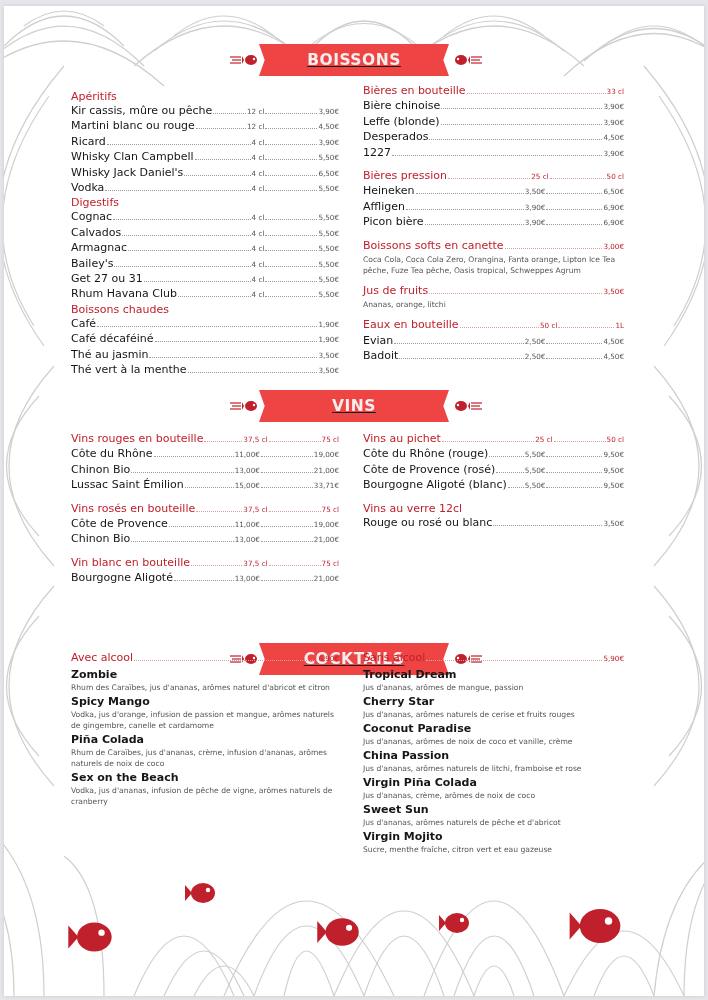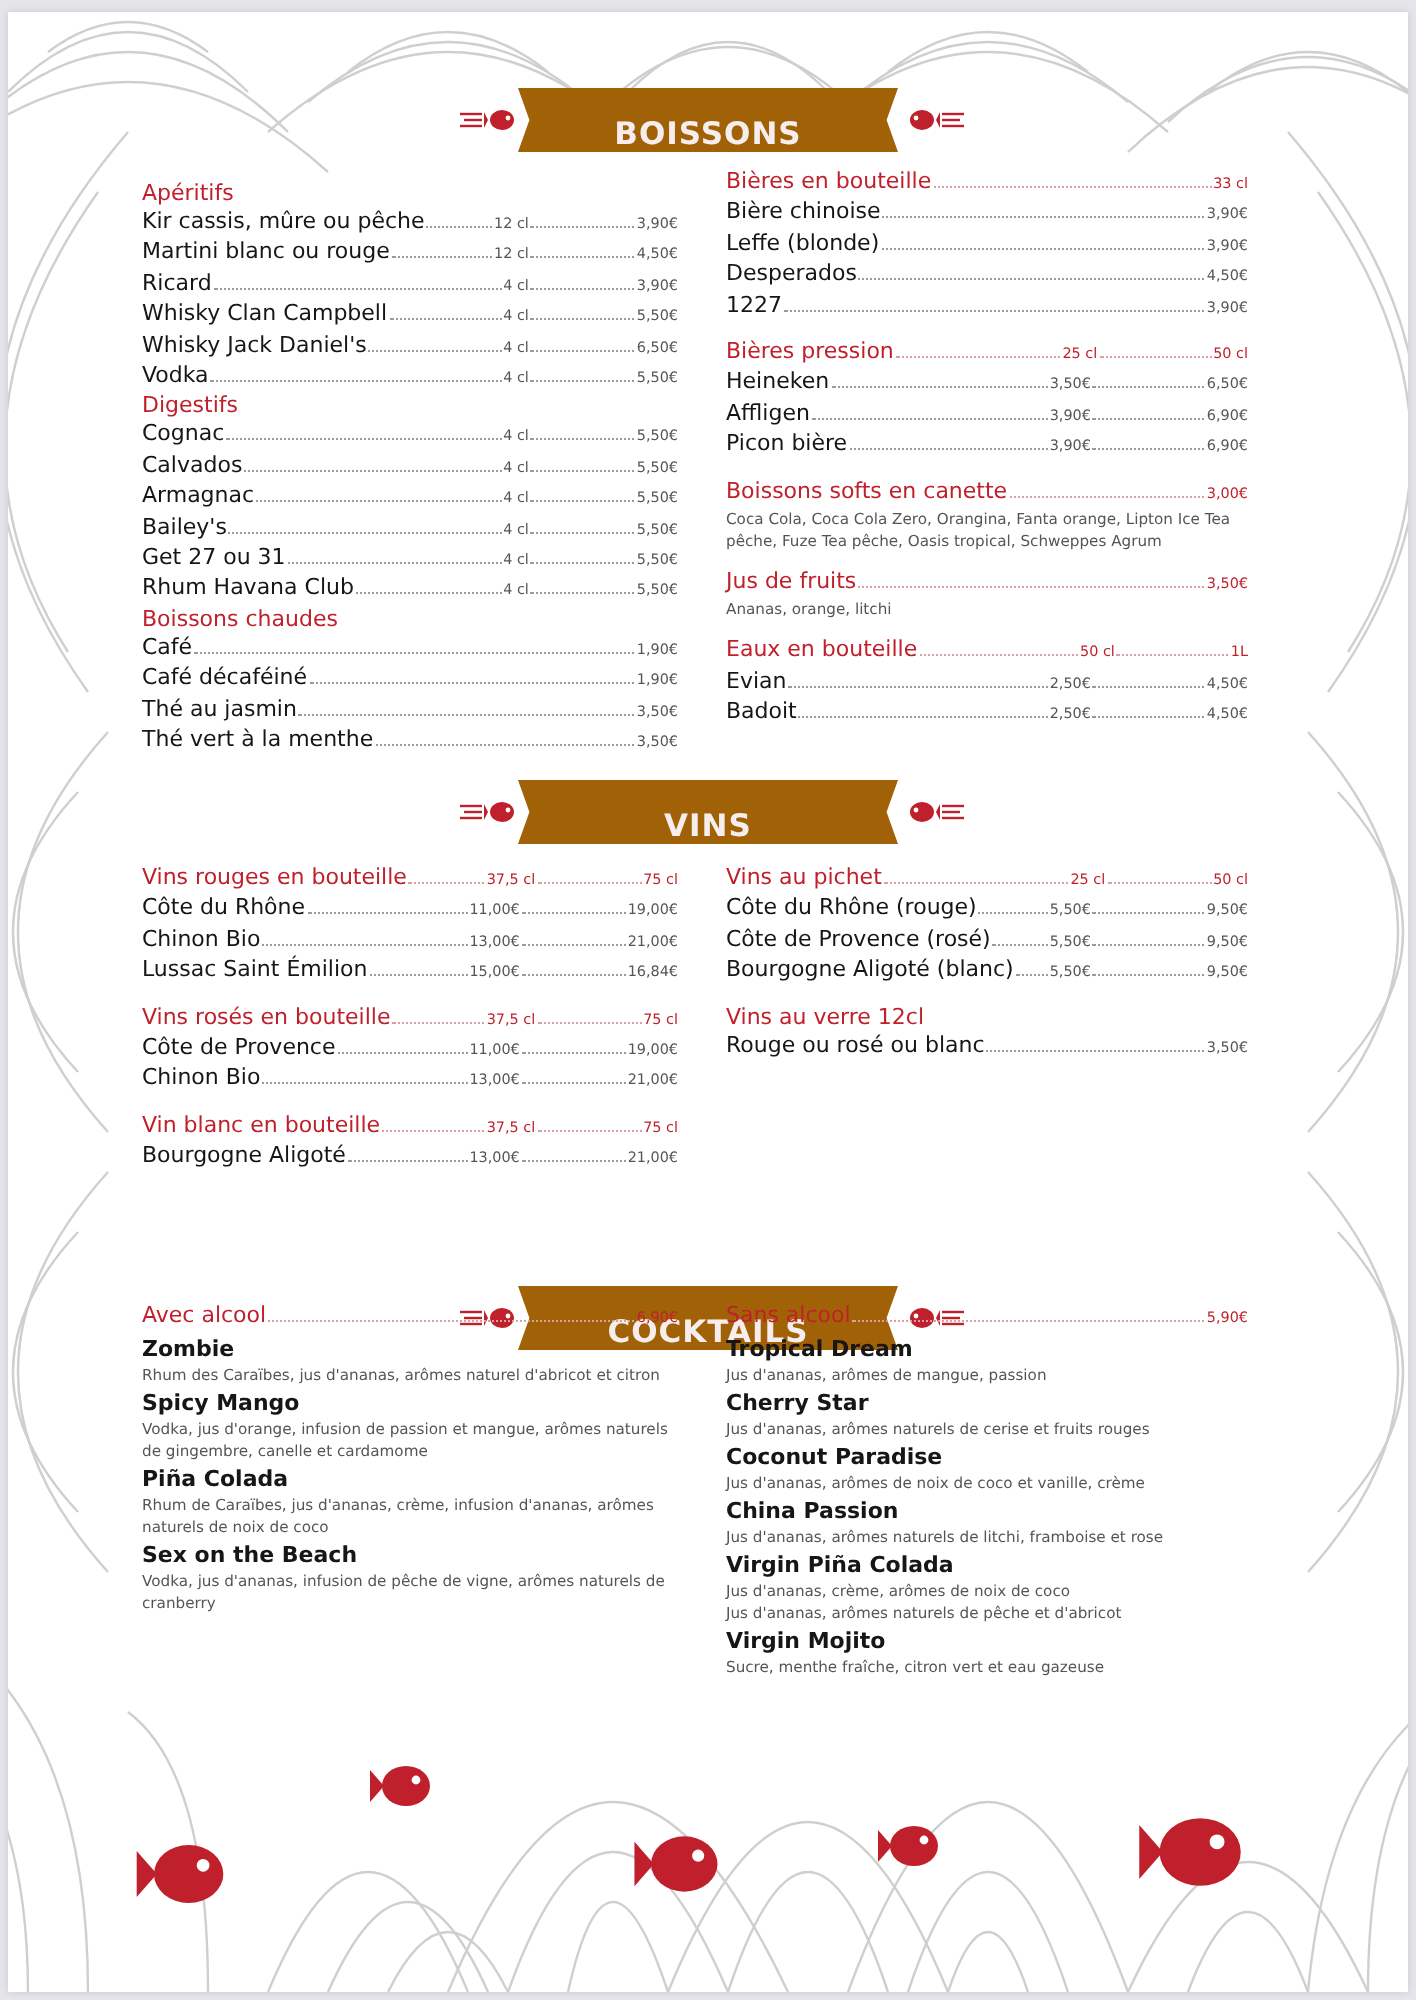--- a/index.html
+++ b/index.html
@@ -10,23 +10,23 @@
     background: #ffffff; overflow: hidden;
     box-shadow: 0 0 4px rgba(0,0,0,0.12);
   }
   .bg { position: absolute; left: 0; top: 0; width: 700px; height: 990px; }
   .content { position: absolute; left: 0; top: 0; width: 700px; height: 990px; }
 
   
   .banner { position: absolute; left: 0; width: 700px; height: 34px; }
   .banner .ribbon {
     position: absolute; left: 255px; width: 190px; height: 32px; top: 0;
-    background: #a16207;
+    background: #ef4444;
     clip-path: polygon(0 0, 100% 0, 97% 50%, 100% 100%, 0 100%, 3% 50%);
-    display: flex; align-items: flex-end; justify-content: center;
+    display: flex; align-items: center; justify-content: center; text-decoration: underline;
   }
   .banner .ribbon span {
     color: #f6eeee; font-weight: bold; font-size: 15.5px; letter-spacing: 0.5px;
     font-family: "DejaVu Sans", sans-serif;
   }
   .banner .fish-l { position: absolute; left: 226px; top: 9px; }
   .banner .fish-r { position: absolute; left: 448px; top: 9px; }
 
   
   .col { position: absolute; }
@@ -395,21 +395,21 @@
           <span class="dots"></span>
           <span class="p">13,00€</span>
           <span class="dots" style="flex: 0 0 52px;"></span>
           <span class="p">21,00€</span>
         </div>
         <div class="row">
           <span class="name">Lussac Saint Émilion</span>
           <span class="dots"></span>
           <span class="p">15,00€</span>
           <span class="dots" style="flex: 0 0 52px;"></span>
-          <span class="p">16,84€</span>
+          <span class="p">33,71€</span>
         </div>
         <div class="gap"></div>
         <div class="row head">
           <span class="name">Vins rosés en bouteille</span>
           <span class="dots red"></span>
           <span class="p red">37,5 cl</span>
           <span class="dots red" style="flex: 0 0 52px;"></span>
           <span class="p red">75 cl</span>
         </div>
         <div class="row">
@@ -554,20 +554,21 @@
           </div>
           <div>
             <div class="ctitle">China Passion</div>
             <div class="desc">Jus d'ananas, arômes naturels de litchi, framboise et rose</div>
           </div>
           <div>
             <div class="ctitle">Virgin Piña Colada</div>
             <div class="desc">Jus d'ananas, crème, arômes de noix de coco</div>
           </div>
           <div>
+            <div class="ctitle">Sweet Sun</div>
             <div class="desc">Jus d'ananas, arômes naturels de pêche et d'abricot</div>
           </div>
           <div>
             <div class="ctitle">Virgin Mojito</div>
             <div class="desc">Sucre, menthe fraîche, citron vert et eau gazeuse</div>
           </div>
         </div>
     </div>
 
     <svg style="position:absolute; left:178px; top:874px;" width="36" height="26" viewBox="0 0 36 26">

